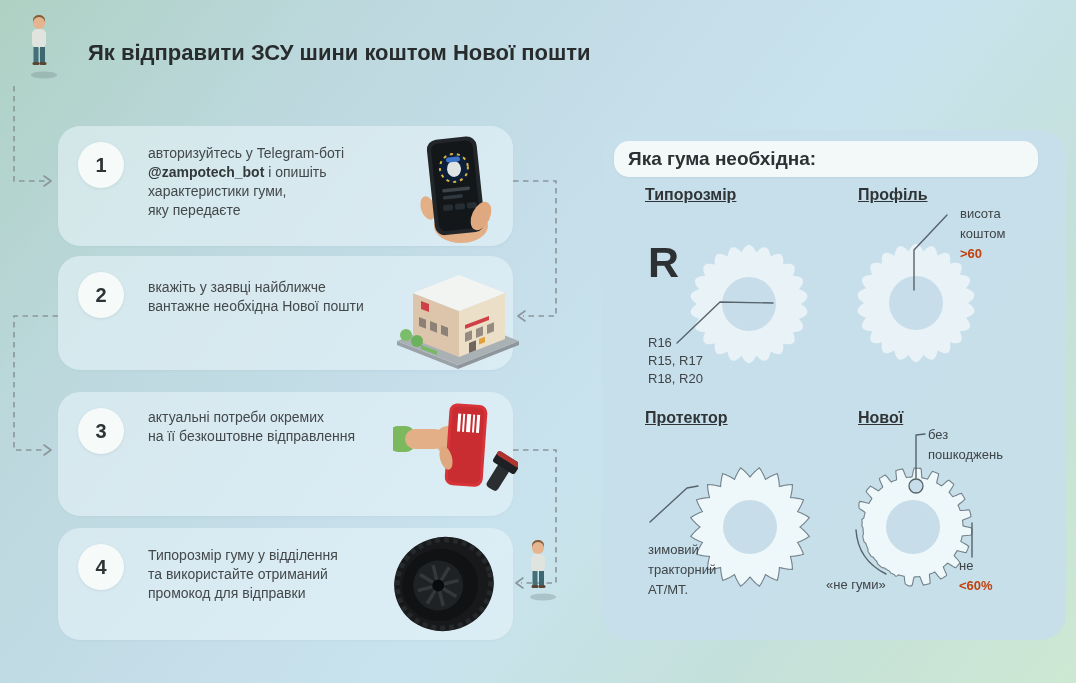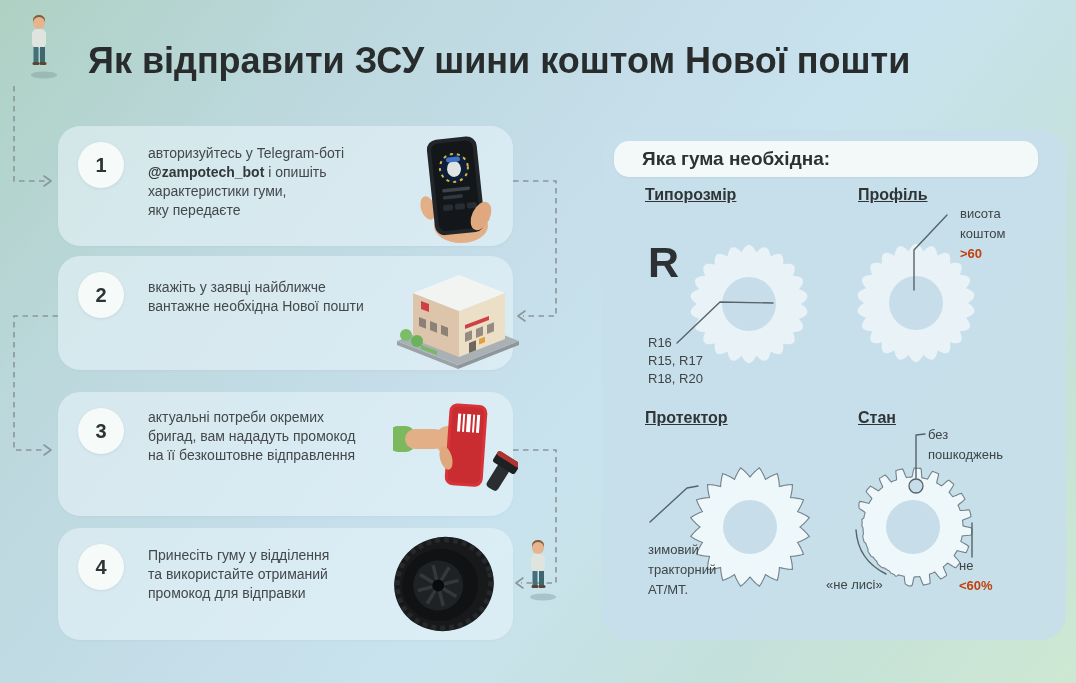--- a/index.html
+++ b/index.html
@@ -1,35 +1,35 @@
 <!DOCTYPE html>
 <html lang="uk"><head>
 <meta charset="utf-8">
 <style>
   html,body{margin:0;padding:0;}
   body{font-family:"Liberation Sans","DejaVu Sans",sans-serif;}
   .canvas{position:relative;width:1076px;height:683px;overflow:hidden;
     background:linear-gradient(128deg,#aed1c3 0%,#bcd8dd 22%,#c4dde8 42%,#c9e3ee 58%,#c4e0da 78%,#cde8d2 100%);}
-  .page-title{position:absolute;left:88px;top:40px;font-size:36px;font-weight:bold;color:#282c2d;}
+  .page-title{position:absolute;left:88px;top:40px;font-size:22px;font-weight:bold;color:#282c2d;}
   
   .card{position:absolute;left:58px;width:455px;border-radius:22px;
     background:rgba(233,244,250,.58);box-shadow:0 1px 2px rgba(120,150,160,.08);}
   .badge{position:absolute;left:20px;top:16px;width:46px;height:46px;border-radius:50%;
     background:#f6faf9;color:#2e3335;font-size:20px;font-weight:bold;
     display:flex;align-items:center;justify-content:center;box-shadow:0 1px 3px rgba(100,130,140,.15);}
   .step-text{position:absolute;left:90px;top:18px;width:255px;font-size:14px;line-height:19px;
     color:#43484b;font-weight:500;}
   .step-text .b{font-weight:bold;color:#33383b;}
   .illus{position:absolute;}
   
   .panel{position:absolute;left:602px;top:130px;width:464px;height:510px;border-radius:26px;
     background:rgba(199,222,234,.92);}
   .panel-header{position:absolute;left:12px;top:11px;width:424px;height:36px;border-radius:15px;
     background:#f3f8f8;display:flex;align-items:center;box-shadow:0 1px 2px rgba(110,140,150,.10);}
-  .panel-header span{margin-left:28px;font-size:19px;font-weight:bold;color:#2c3133;}
+  .panel-header span{margin-left:14px;font-size:19px;font-weight:bold;color:#2c3133;}
   .sec-label{position:absolute;font-size:16px;font-weight:bold;color:#2f3436;text-decoration:underline;}
   .big-letter{position:absolute;left:46px;top:108px;font-size:43px;font-weight:bold;color:#2d3133;}
   .callout{position:absolute;font-size:13px;line-height:20px;color:#3e4447;}
   .callout .b{font-weight:bold;color:#c2410c;}
   .panel-svg{position:absolute;left:0;top:0;}
   .gear-soft{fill:#e8f2f7;}
   .gear-hard{fill:#eef7f9;stroke:#71808a;stroke-width:1.1;}
   .hole{fill:#c7deea;}
   .damage-dot{fill:#c7deea;stroke:#57636a;stroke-width:1.3;}
   .ann{fill:none;stroke:#57636a;stroke-width:1.4;stroke-linecap:round;stroke-linejoin:round;}
@@ -121,21 +121,20 @@
       <path d="M86 74 l6 -2.3 v5.5 l-6 2.3 z" fill="#e0a13c"></path>
       <circle cx="13" cy="70" r="6" fill="#7cbd6a"></circle>
       <circle cx="24" cy="76" r="6" fill="#6cb15c"></circle>
     </svg>
   </div>
 
   <div class="card" style="top:392px;height:124px">
     <div class="badge">3</div>
     <div class="step-text" style="top:16px">
         <div><span>актуальні потреби окремих</span></div>
-        <div><span>бригад, вам нададуть промокод</span></div>
         <div><span>на її безкоштовне відправлення</span></div>
       </div>
     <svg class="illus" style="left:335px;top:8px" width="125" height="105">
       <rect x="-4" y="26" width="26" height="26" rx="9" fill="#7cb95e"></rect>
       <rect x="12" y="29" width="40" height="20" rx="10" fill="#e3af86"></rect>
       <ellipse cx="55" cy="40" rx="13" ry="14" fill="#e3af86"></ellipse>
       <g transform="rotate(4 72 46)">
         <rect x="54" y="4" width="38" height="82" rx="8" fill="#d63438"></rect>
         <rect x="57" y="7" width="32" height="76" rx="6" fill="#c92c31"></rect>
         <rect x="63" y="14" width="3" height="18" fill="#ffffff"></rect>
@@ -149,21 +148,21 @@
         <rect x="98" y="64" width="13" height="27" rx="4" fill="#2b2e31"></rect>
         <rect x="91" y="54" width="26" height="13" rx="3" fill="#1e2124"></rect>
         <rect x="91" y="54" width="26" height="5" rx="2.5" fill="#b23430"></rect>
       </g>
     </svg>
   </div>
 
   <div class="card" style="top:528px;height:112px">
     <div class="badge">4</div>
     <div class="step-text">
-        <div><span>Принесіть гуму у відділення</span></div>
+        <div><span>Типорозмір гуму у відділення</span></div>
         <div><span>та використайте отриманий</span></div>
         <div><span>промокод для відправки</span></div>
       </div>
     <svg class="illus" style="left:330px;top:2px" width="112" height="108">
       <g transform="rotate(-14 56 54)">
         <ellipse cx="56" cy="54" rx="50" ry="47" fill="#17191b"></ellipse>
         <ellipse cx="56" cy="54" rx="47" ry="44" fill="none" stroke="#26292c" stroke-width="5" stroke-dasharray="5 4"></ellipse>
         <ellipse cx="52" cy="54" rx="38" ry="36" fill="#101214"></ellipse>
         <circle cx="50" cy="54" r="25" fill="#1e2224"></circle>
         <g stroke="#34383b" stroke-width="3.5">
@@ -207,21 +206,21 @@
       <path class="ann" d="M312 160 L312 120 L345 85"></path>
       <path class="ann" d="M96 356 L85 358 L48 392"></path>
       <path class="ann" d="M314 348 L314 305 L323 304"></path>
       <path class="ann" d="M370 393 L370 427"></path>
       <path class="ann" d="M254 400 Q256 430 284 444"></path>
     </svg>
 
     <div class="sec-label" style="left:43px;top:56px">Типорозмір</div>
     <div class="sec-label" style="left:256px;top:56px">Профіль</div>
     <div class="sec-label" style="left:43px;top:279px">Протектор</div>
-    <div class="sec-label" style="left:256px;top:279px">Стан</div>
+    <div class="sec-label" style="left:256px;top:279px">Нової</div>
 
     <div class="big-letter">R</div>
 
     <div class="callout" style="left:46px;top:204px">
       <div style="line-height:18px">R16</div>
       <div style="line-height:18px">R15, R17</div>
       <div style="line-height:18px">R18, R20</div>
     </div>
 
     <div class="callout" style="left:358px;top:74px">
@@ -234,21 +233,21 @@
       <div>зимовий</div>
       <div>тракторний</div>
       <div>AT/MT.</div>
     </div>
 
     <div class="callout" style="left:326px;top:295px">
       <div>без</div>
       <div>пошкоджень</div>
     </div>
 
-    <div class="callout" style="left:224px;top:445px">«не лисі»</div>
+    <div class="callout" style="left:224px;top:445px">«не гуми»</div>
 
     <div class="callout" style="left:357px;top:426px">
       <div>не</div>
       <div class="b">&lt;60%</div>
     </div>
   </div>
 
 </div>
 
 </body></html>

